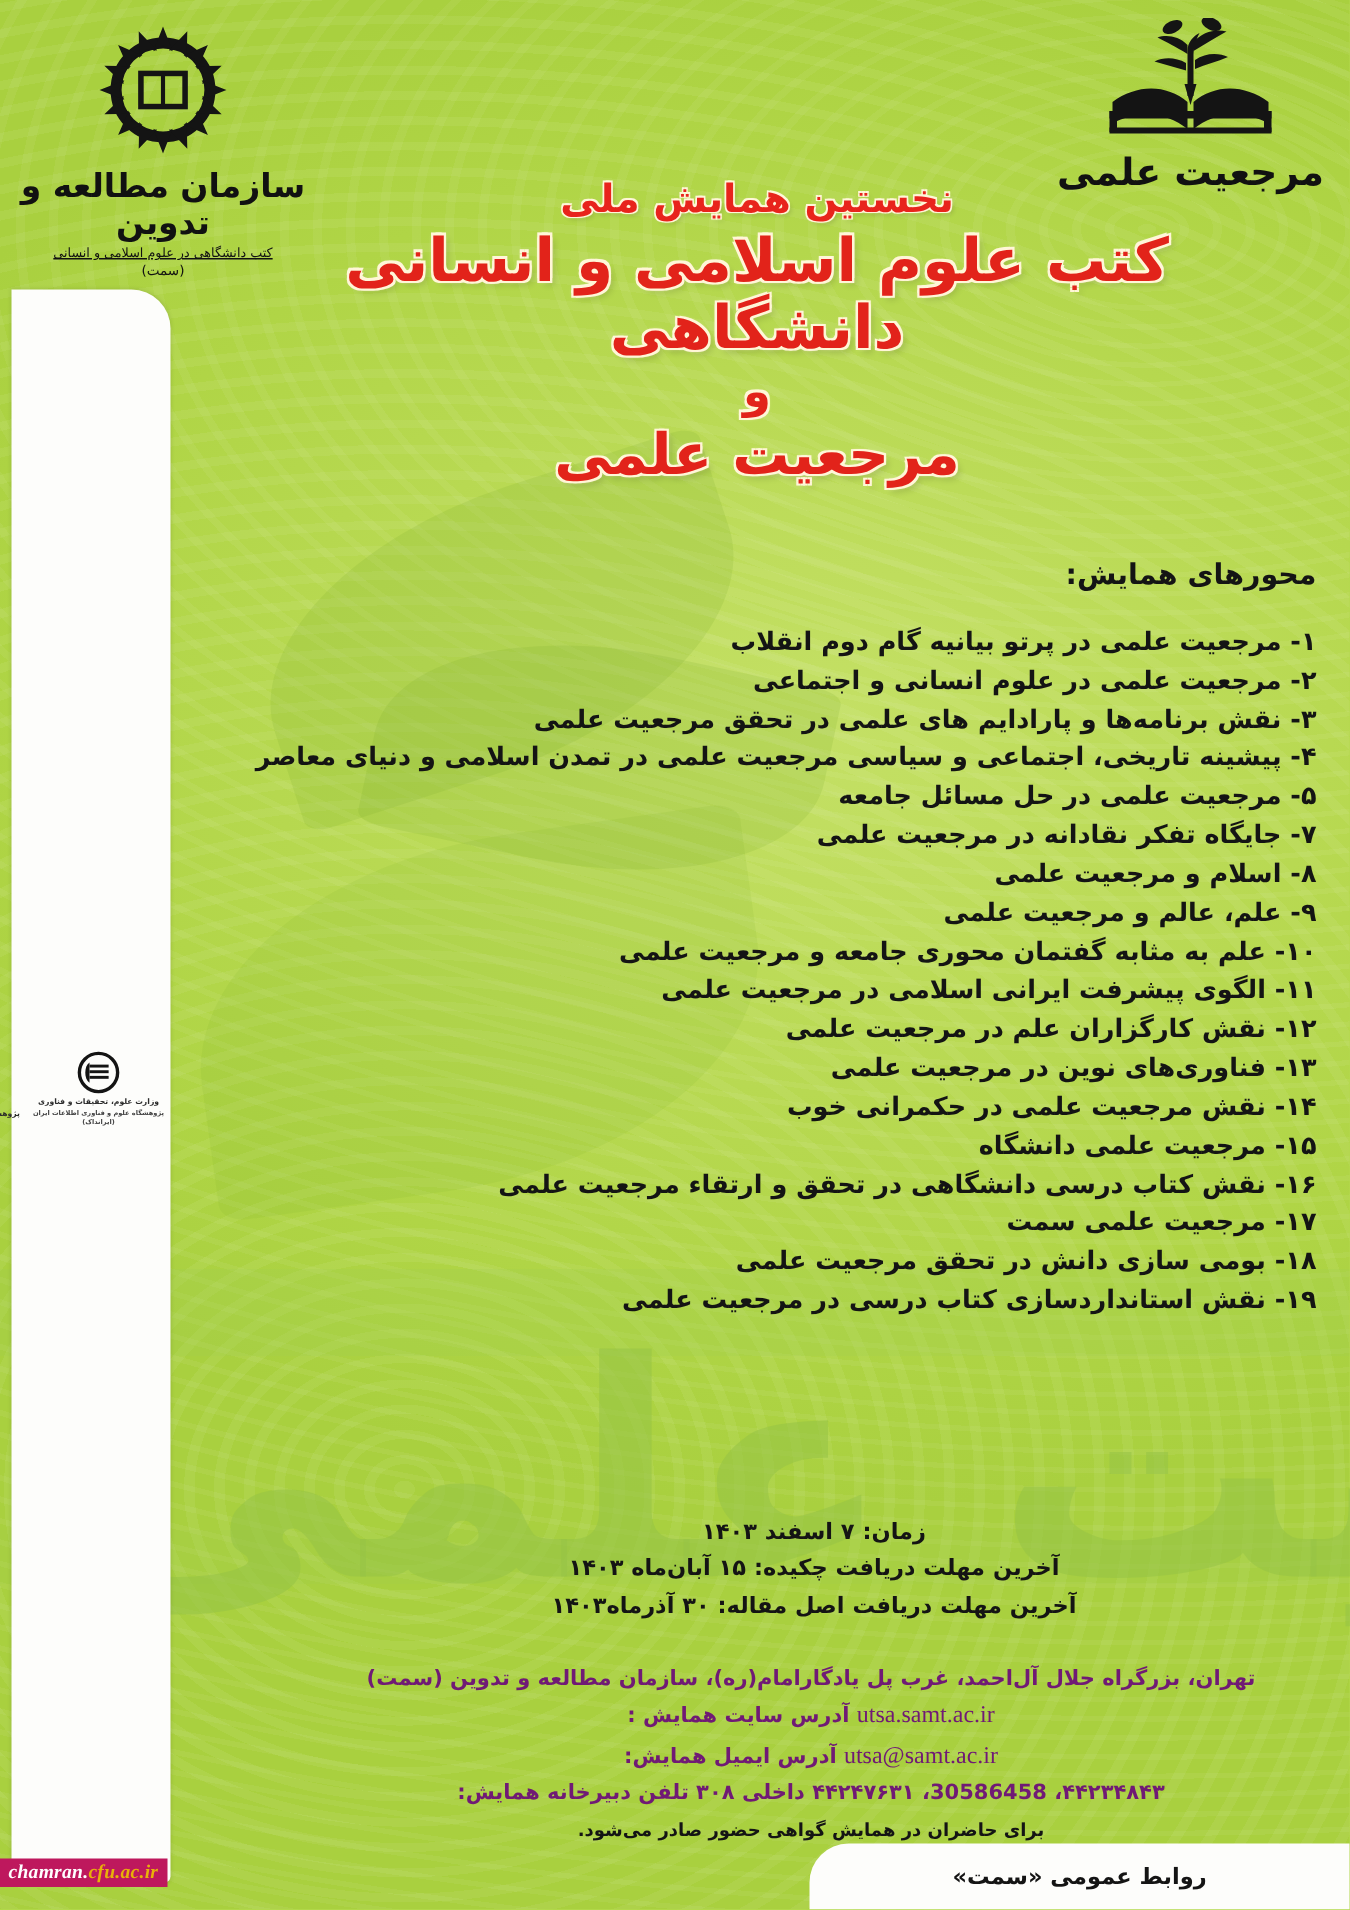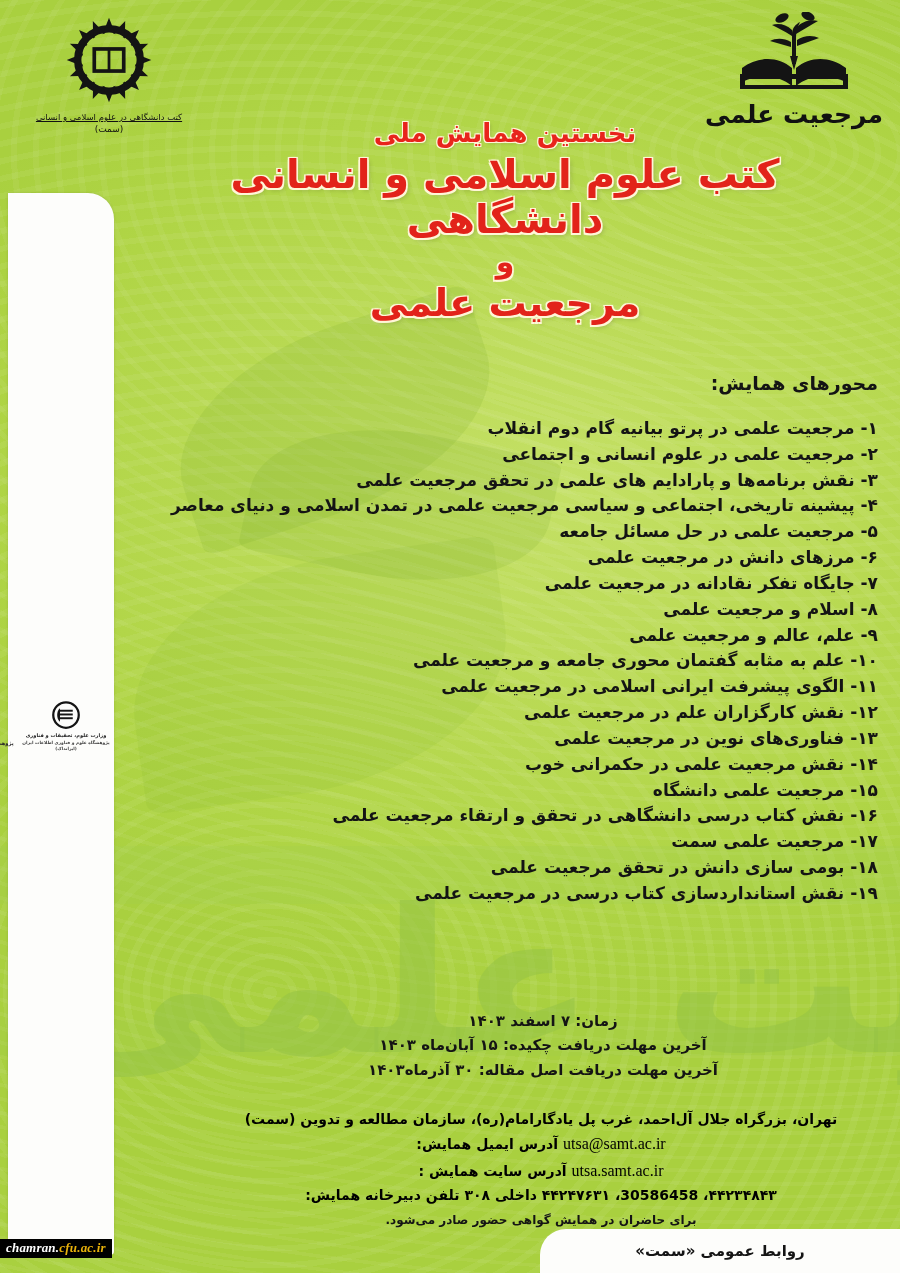--- a/index.html
+++ b/index.html
@@ -113,35 +113,35 @@
     font-size:17px;font-weight:bold;color:#141414;line-height:1.52;
     white-space:nowrap;
   }
 
   
   .dates{position:absolute;right:22px;top:1009px;width:670px;text-align:center;z-index:4;}
   .date-line{font-size:15px;font-weight:bold;color:#141414;line-height:1.62;}
 
   
   .contact{position:absolute;right:14px;top:1108px;width:690px;text-align:center;z-index:4;}
-  .c-line{font-size:14px;font-weight:bold;color:#000000;line-height:1.66;}
+  .c-line{font-size:14px;font-weight:bold;color:#701a75;line-height:1.66;}
   .c-line .lat{font-family:"Liberation Serif",serif;font-weight:normal;font-size:16px;}
   .c-note{font-size:12px;font-weight:bold;color:#141414;margin-top:5px;}
 
   
   .footer-pill{
     position:absolute;right:0;bottom:0;width:360px;height:44px;
     background:#fdfdfb;border-top-left-radius:26px;
     display:flex;align-items:center;justify-content:center;z-index:7;
   }
   .footer-txt{font-size:15px;font-weight:bold;color:#141414;}
 
   .chamran{
     position:absolute;left:0;bottom:15px;z-index:9;
-    background:#000000;color:#fff;font-size:13px;font-weight:bold;
+    background:#be185d;color:#fff;font-size:13px;font-weight:bold;
     font-family:"Liberation Serif",serif;font-style:italic;
     padding:1px 6px 2px;letter-spacing:.2px;
   }
   .chamran .dom{color:#e8b10a;}
 </style>
 </head>
 <body>
 
 <div class="bg-base"></div>
 <div class="bg-swirls"></div>
@@ -173,20 +173,21 @@
         <use href="#ray" transform="rotate(247.5 50 50)"></use>
         <use href="#ray" transform="rotate(270 50 50)"></use>
         <use href="#ray" transform="rotate(292.5 50 50)"></use>
         <use href="#ray" transform="rotate(315 50 50)"></use>
         <use href="#ray" transform="rotate(337.5 50 50)"></use>
       </g>
       <rect x="34" y="38" width="32" height="24" fill="none" stroke="#141414" stroke-width="4"></rect>
       <rect x="48.5" y="38" width="3" height="24"></rect>
     </g>
   </svg>
+  <div class="samt-name">سازمان مطالعه و تدوین</div>
   <div class="samt-sub">کتب دانشگاهی در علوم اسلامی و انسانی</div>
   <div class="samt-sub2">(سمت)</div>
 </div>
 
 <div class="marja-logo">
   <svg width="120" height="86" viewBox="0 0 120 86">
     <g fill="#141414">
       <path d="M58 52 L58 22 C58 16 62 12 66 10 C63 16 62 20 62 26 L62 52 Z"></path>
       <path d="M58 18 C52 12 44 11 38 13 C44 16 50 19 58 24 Z"></path>
       <path d="M62 16 C68 9 77 7 84 9 C77 13 70 17 62 22 Z"></path>
@@ -213,21 +214,20 @@
   <div class="t-sub">مرجعیت علمی</div>
 </div>
 
 <div class="topics">
   <div class="topics-head">محورهای همایش:</div>
   <div class="topic">۱- مرجعیت علمی در پرتو بیانیه گام دوم انقلاب</div>
   <div class="topic">۲- مرجعیت علمی در علوم انسانی و اجتماعی</div>
   <div class="topic">۳- نقش برنامه‌ها و پارادایم های علمی در تحقق مرجعیت علمی</div>
   <div class="topic">۴- پیشینه تاریخی، اجتماعی و سیاسی مرجعیت علمی در تمدن اسلامی و دنیای معاصر</div>
   <div class="topic">۵- مرجعیت علمی در حل مسائل جامعه</div>
-  <div class="topic">۶- مرزهای دانش در مرجعیت علمی</div>
   <div class="topic">۷- جایگاه تفکر نقادانه در مرجعیت علمی</div>
   <div class="topic">۸- اسلام و مرجعیت علمی</div>
   <div class="topic">۹- علم، عالم و مرجعیت علمی</div>
   <div class="topic">۱۰- علم به مثابه گفتمان محوری جامعه و مرجعیت علمی</div>
   <div class="topic">۱۱- الگوی پیشرفت ایرانی اسلامی در مرجعیت علمی</div>
   <div class="topic">۱۲- نقش کارگزاران علم در مرجعیت علمی</div>
   <div class="topic">۱۳- فناوری‌های نوین در مرجعیت علمی</div>
   <div class="topic">۱۴- نقش مرجعیت علمی در حکمرانی خوب</div>
   <div class="topic">۱۵- مرجعیت علمی دانشگاه</div>
   <div class="topic">۱۶- نقش کتاب درسی دانشگاهی در تحقق و ارتقاء مرجعیت علمی</div>
@@ -238,26 +238,26 @@
 
 <div class="dates">
   <div class="date-line">زمان: ۷ اسفند ۱۴۰۳</div>
   <div class="date-line">آخرین مهلت دریافت چکیده: ۱۵ آبان‌ماه ۱۴۰۳</div>
   <div class="date-line">آخرین مهلت دریافت اصل مقاله: ۳۰ آذرماه۱۴۰۳</div>
 </div>
 
 <div class="contact">
   <div class="c-line">تهران، بزرگراه جلال آل‌احمد، غرب پل یادگارامام(ره)، سازمان مطالعه و تدوین (سمت)</div>
   <div class="c-line">
+    <span class="lat">utsa.samt.ac.ir</span>
+    <span>آدرس سایت همایش :</span>
+  </div>
+  <div class="c-line">
     <span class="lat">utsa@samt.ac.ir</span>
     <span>آدرس ایمیل همایش:</span>
-  </div>
-  <div class="c-line">
-    <span class="lat">utsa.samt.ac.ir</span>
-    <span>آدرس سایت همایش :</span>
   </div>
   <div class="c-line">
     <span>۴۴۲۳۴۸۴۳، 30586458، ۴۴۲۴۷۶۳۱  داخلی ۳۰۸</span>
     <span>تلفن دبیرخانه همایش:</span>
   </div>
   <div class="c-note">برای حاضران در همایش گواهی حضور صادر می‌شود.</div>
 </div>
 
 <div class="logo-strip">
 

